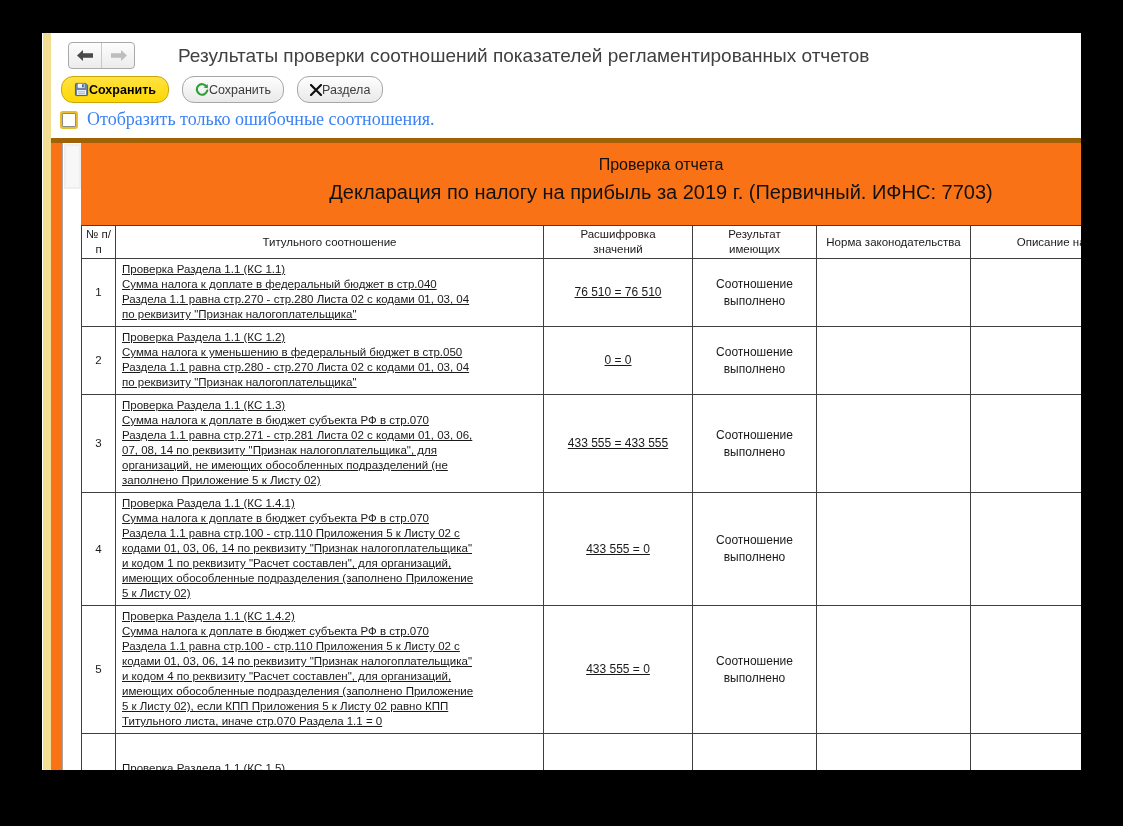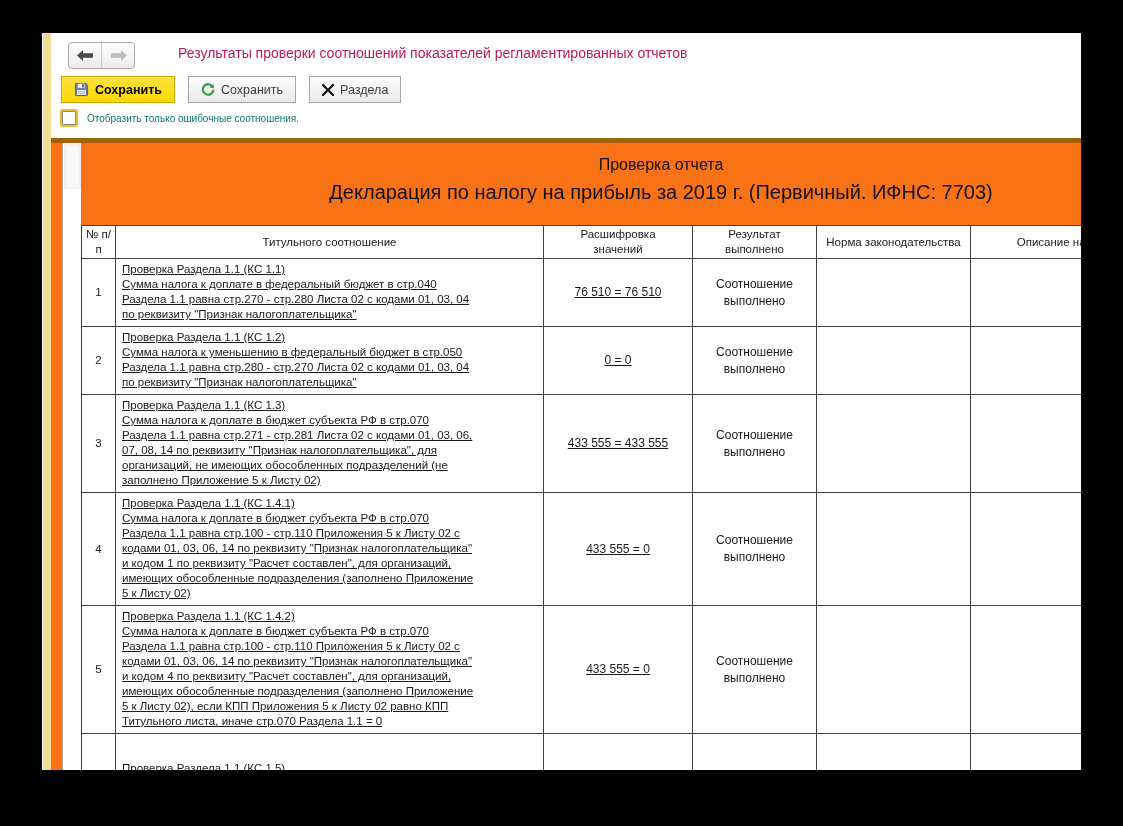--- a/index.html
+++ b/index.html
@@ -22,45 +22,45 @@
 
   
   .nav-group {
     position:absolute; left:26px; top:9px; width:67px; height:27px;
     display:flex; border:1px solid #a9a9a9; border-radius:4px;
     background:linear-gradient(#fdfdfd,#ececec); overflow:hidden;
   }
   .nav-btn { flex:1; display:flex; align-items:center; justify-content:center; cursor:default; }
   .nav-btn + .nav-btn { border-left:1px solid #c9c9c9; }
   .win-title {
-    position:absolute; left:136px; top:12px; font-size:14px; color:#be185d;
+    position:absolute; left:136px; top:12px; font-size:19px; color:#404040;
     white-space:nowrap;
   }
 
   
   .toolbar { position:absolute; left:19px; top:43px; display:flex; gap:13px; }
   .btn {
-    height:27px; display:inline-flex; align-items:center; gap:6px;
-    padding:0 12px; border:1px solid #a6a6a6; border-radius:0;
+    height:27px; display:inline-flex; align-items:center; 
+    padding:0 12px; border:1px solid #a6a6a6; border-radius:12px;
     background:linear-gradient(#fefefe,#e9e9e9);
     font-size:12.5px; color:#3c3c3c; cursor:default;
   }
   .btn-save {
     background:linear-gradient(#ffe242,#ffd800);
     border:1px solid #c9a60a; font-weight:bold; color:#000;
   }
   .icon { display:inline-flex; align-items:center; justify-content:center; }
 
   
   .filter-row { position:absolute; left:18px; top:76px; display:flex; align-items:center; gap:9px; }
   .checkbox {
     width:14px; height:14px; background:#fff; border:1px solid #8c8c8c;
     border-radius:1px; box-shadow:0 0 0 2px #e9bd2e; margin:2px;
   }
-  .filter-label { font-size:10px; color:#0f766e; }
+  .filter-label { font-size:18px; color:#3b82f6;font-family:Liberation Serif, serif; }
 
   
   .content {
     position:absolute; left:9px; top:105px; right:0; bottom:0;
     background:#f97316; border-top:5px solid #a16207; overflow:hidden;
   }
   .gutter {
     position:absolute; left:11px; top:0; bottom:0; width:19px;
     border-left:1px solid #a9a9a9; background:#fff;
   }
@@ -166,21 +166,21 @@
             <col style="width:154px">
             <col style="width:208px">
         </colgroup>
         <thead>
           <tr>
               <th>№ п/п</th>
               <th>Титульного соотношение</th>
               <th>Расшифровка
 значений</th>
               <th>Результат
-выполнено</th>
+имеющих</th>
               <th>Норма законодательства</th>
               <th>Описание нарушения</th>
             </tr>
         </thead>
         <tbody>
             <tr>
     <td class="c-num">1</td>
     <td class="c-check">Проверка Раздела 1.1 (КС 1.1)
 Сумма налога к доплате в федеральный бюджет в стр.040
 Раздела 1.1 равна стр.270 - стр.280 Листа 02 с кодами 01, 03, 04

